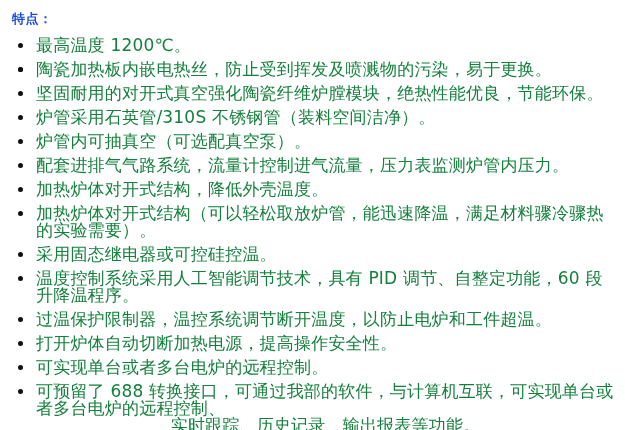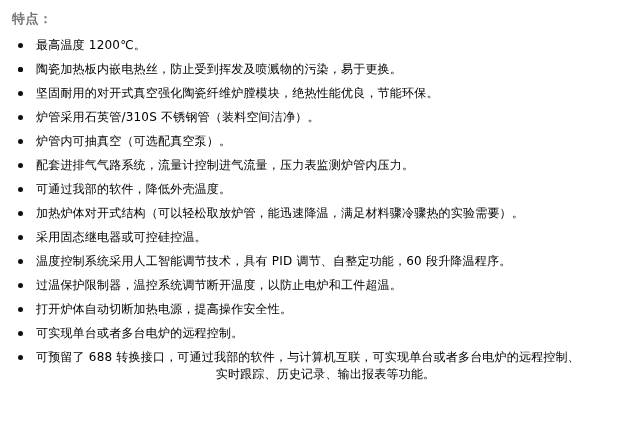--- a/index.html
+++ b/index.html
@@ -15,37 +15,37 @@
     overflow: hidden;
   }
   .doc {
     padding: 8px 10px 0 10px;
     box-sizing: border-box;
     width: 625px;
   }
   .doc-title {
     font-size: 13px;
     font-weight: bold;
-    color: #737373;
+    color: #1d4ed8;
     letter-spacing: 0.5px;
     margin: 2px 0 9px 2px;
     line-height: 18px;
   }
   ul.feature-list {
     list-style: none;
     margin: 0;
     padding: 0;
   }
   ul.feature-list li {
     position: relative;
     padding-left: 26px;
     margin-bottom: 7px;
-    font-size: 12px;
+    font-size: 17px;
     line-height: 17px;
-    color: #000000;
+    color: #15803d;
     letter-spacing: 0.2px;
   }
   ul.feature-list li .bullet {
     position: absolute;
     left: 8px;
     top: 6px;
     width: 5px;
     height: 5px;
     background: #111111;
     border-radius: 50%;
@@ -84,21 +84,21 @@
     <li>
       <span class="bullet"></span>
       <span>炉管内可抽真空（可选配真空泵）。</span>
     </li>
     <li>
       <span class="bullet"></span>
       <span>配套进排气气路系统，流量计控制进气流量，压力表监测炉管内压力。</span>
     </li>
     <li>
       <span class="bullet"></span>
-      <span>可通过我部的软件，降低外壳温度。</span>
+      <span>加热炉体对开式结构，降低外壳温度。</span>
     </li>
     <li>
       <span class="bullet"></span>
       <span>加热炉体对开式结构（可以轻松取放炉管，能迅速降温，满足材料骤冷骤热的实验需要）。</span>
     </li>
     <li>
       <span class="bullet"></span>
       <span>采用固态继电器或可控硅控温。</span>
     </li>
     <li>

